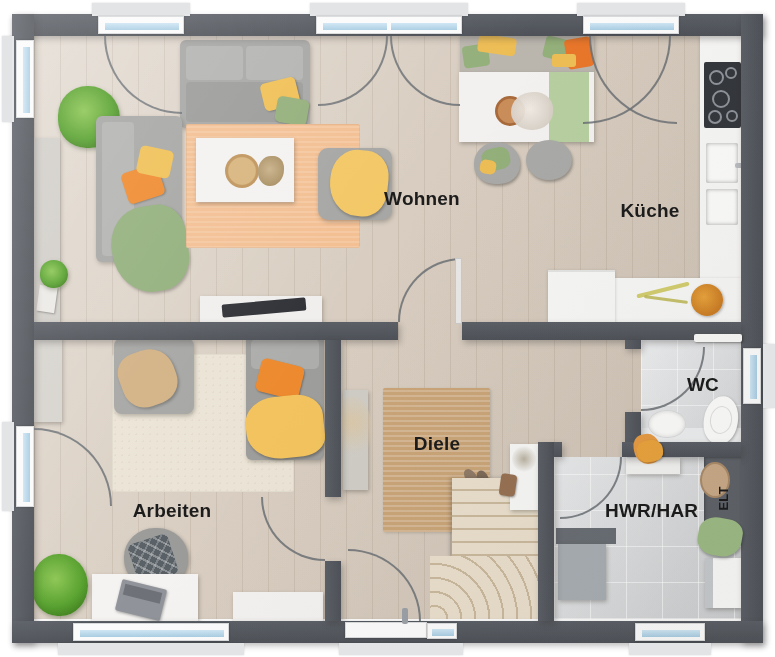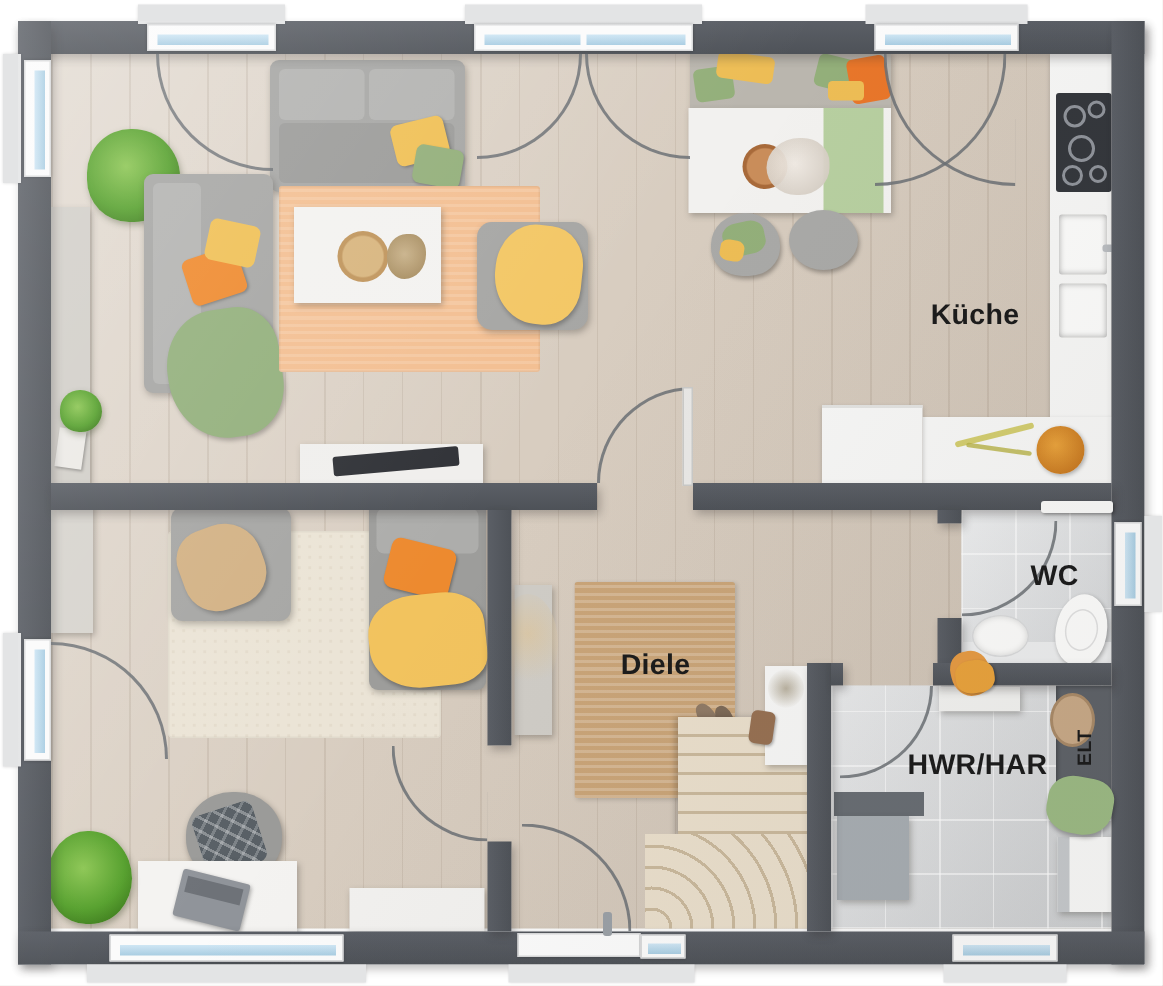--- a/index.html
+++ b/index.html
@@ -236,19 +236,21 @@
   <div class="arc arcTR" style="left:589px;top:36px;width:88px;height:88px;z-index:25;"></div>
   <div class="arc arcBL" style="left:34px;top:428px;width:78px;height:78px;z-index:25;"></div>
   <div class="arc arcBR" style="left:398px;top:258px;width:64px;height:64px;z-index:25;"></div>
   <div class="arc arcTL" style="left:641px;top:347px;width:64px;height:64px;z-index:25;"></div>
   <div class="arc arcTL" style="left:560px;top:457px;width:62px;height:62px;z-index:25;"></div>
   <div class="arc arcBL" style="left:348px;top:549px;width:73px;height:72px;z-index:25;"></div>
   <div class="arc arcTR" style="left:261px;top:497px;width:64px;height:64px;z-index:25;"></div>
 
   <div class="light" style="left:12px;top:14px;width:751px;height:629px;"></div>
 
+  <div class="label" style="left:372px;top:188px;width:100px;">Wohnen</div>
   <div class="label" style="left:605px;top:200px;width:90px;">Küche</div>
+  <div class="label" style="left:122px;top:500px;width:100px;">Arbeiten</div>
   <div class="label" style="left:407px;top:433px;width:60px;">Diele</div>
   <div class="label" style="left:685px;top:374px;width:36px;">WC</div>
   <div class="label" style="left:605px;top:500px;width:90px;">HWR/HAR</div>
   <div class="label label-sm" style="left:703px;top:491px;width:40px;transform:rotate(-90deg);">ELT</div>
 
 </div>
 
 </body></html>

